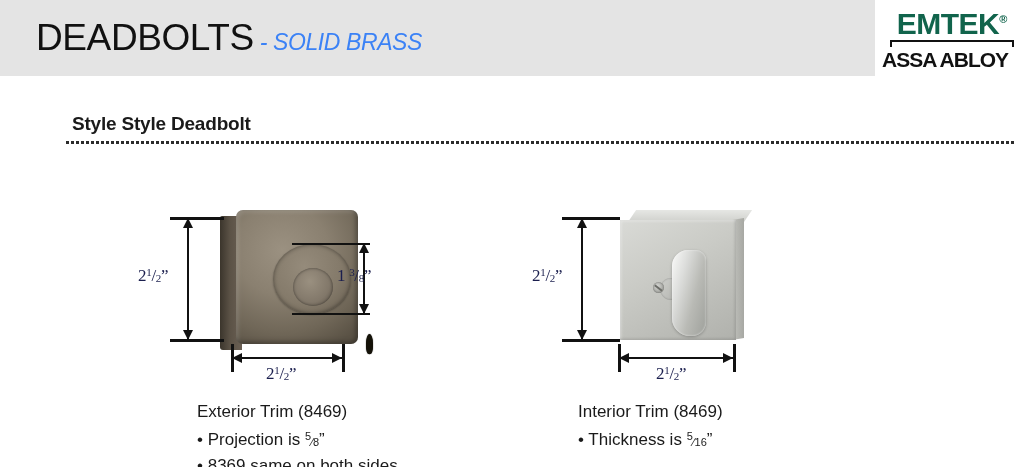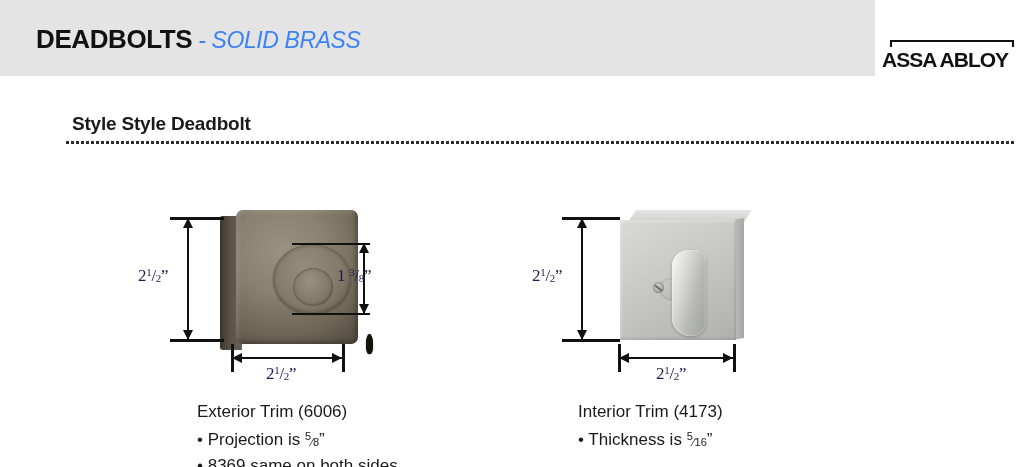--- a/index.html
+++ b/index.html
@@ -28,24 +28,24 @@
   .header-title {
     position: absolute;
     left: 36px;
     top: 19px;
     font-size: 29px;
     line-height: 38px;
     white-space: nowrap;
     letter-spacing: -0.4px;
   }
   .header-title .ht-bold {
-    font-weight: bold;
+    font-weight: normal;
     font-stretch: condensed;
     color: #111111;
-    font-size: 26px;
+    font-size: 37px;
   }
   .header-title .ht-italic {
     font-style: italic;
     font-weight: normal;
     color: #3b82f6;
     font-size: 23px;
   }
 
   
   .logo-box {
@@ -360,20 +360,23 @@
 </head>
 <body>
 
 <div class="header-band"></div>
 
 <div class="header-title">
   <span class="ht-bold">DEADBOLTS</span><span class="ht-italic"> - SOLID BRASS</span>
 </div>
 
 <div class="logo-box">
+  <div class="logo-emtek">
+    <span>EMTEK</span><span class="reg">®</span>
+  </div>
   <div class="logo-bracket"></div>
   <div class="logo-assa">ASSA ABLOY</div>
 </div>
 
 <div class="section-title">Style Style Deadbolt</div>
 <div class="section-rule"></div>
 
 <div class="panel panel-left">
 
   <div class="product prod-bronze">
@@ -439,21 +442,21 @@
   <div class="tick-v" style="left:213px; top:148px; height:28px;"></div>
   <div class="hline" style="left:101px; top:161px; width:112px;"></div>
   <div class="arrow-left" style="left:99px; top:157px;"></div>
   <div class="arrow-right" style="left:203px; top:157px;"></div>
   <div class="dim-label" style="left:136px; top:168px;">
     <span>2</span><span class="num">1</span>/<span class="den">2</span><span>”</span>
   </div>
 </div>
 
 <div class="caption caption-left">
-  <span class="cap-title">Exterior Trim (6006)</span>
+  <span class="cap-title">Exterior Trim (8469)</span>
   <span class="cap-item"><span>• Projection is </span><span class="frac-sup">5</span><span class="frac-sub">⁄8</span><span>”</span></span>
   <span class="cap-item">• 8369 same on both sides</span>
 </div>
 
 <div class="caption caption-right">
-  <span class="cap-title">Interior Trim (4173)</span>
+  <span class="cap-title">Interior Trim (8469)</span>
   <span class="cap-item"><span>• Thickness is </span><span class="frac-sup">5</span><span class="frac-sub">⁄16</span><span>”</span></span>
 </div>
 
 </body></html>

